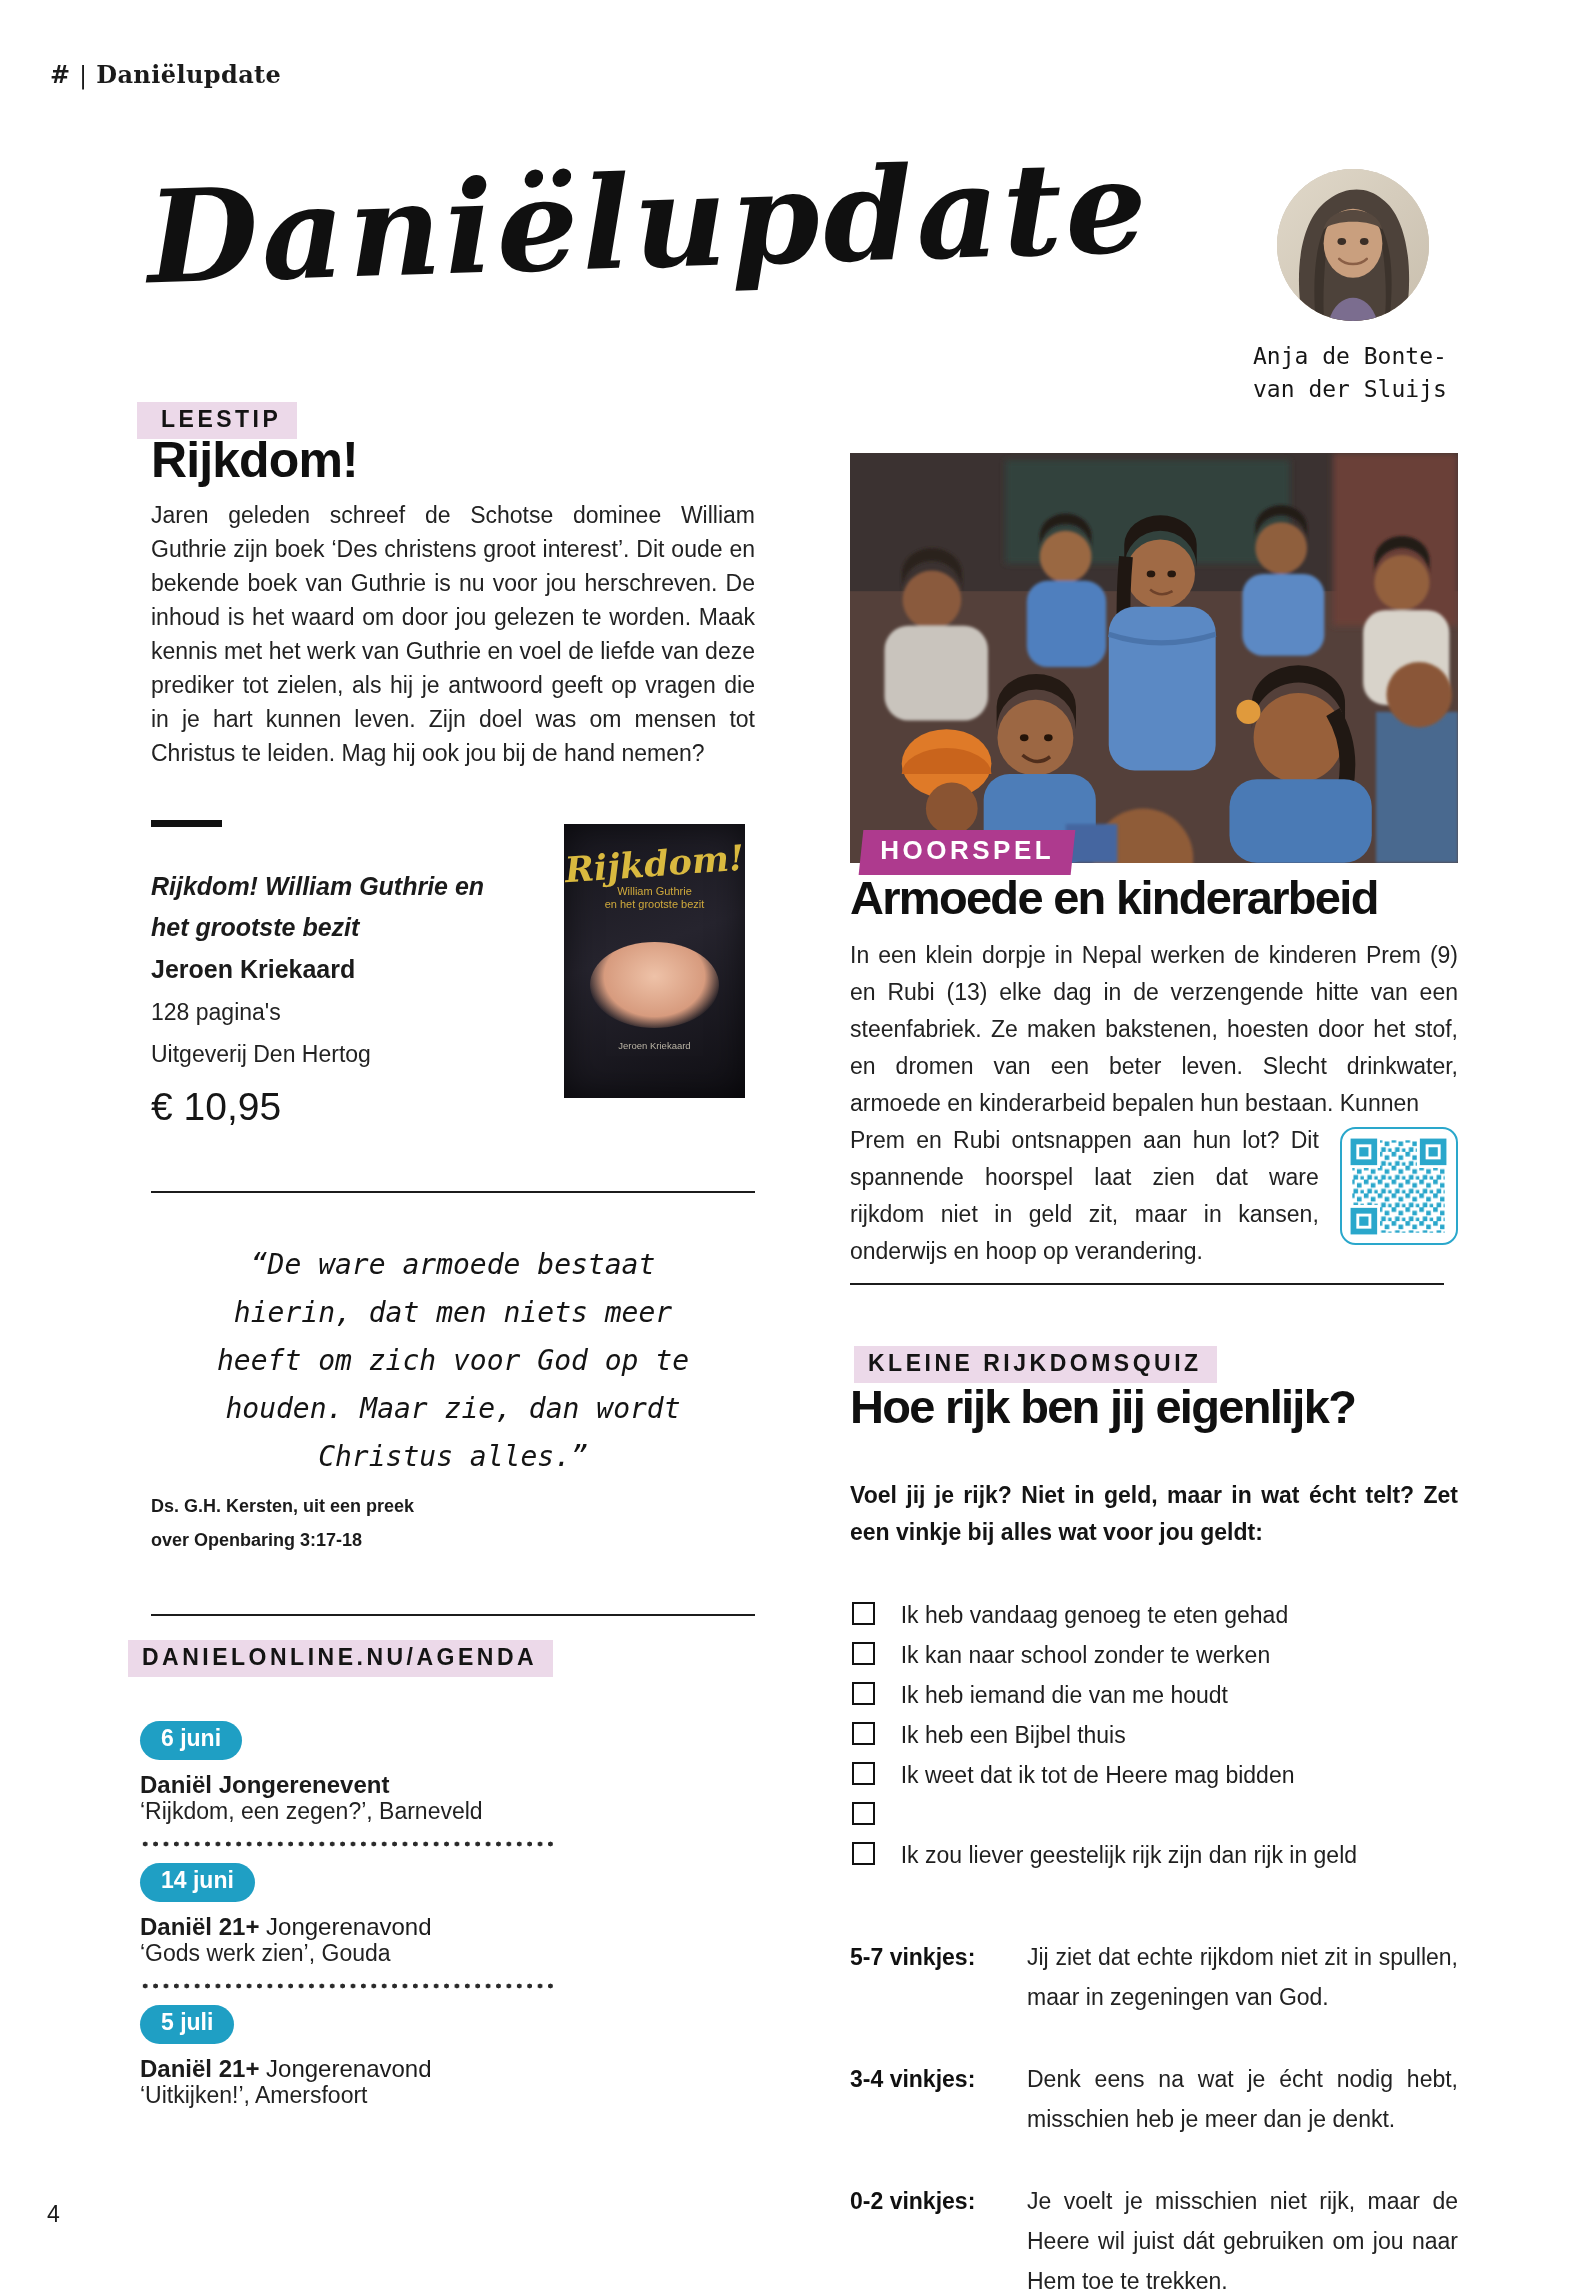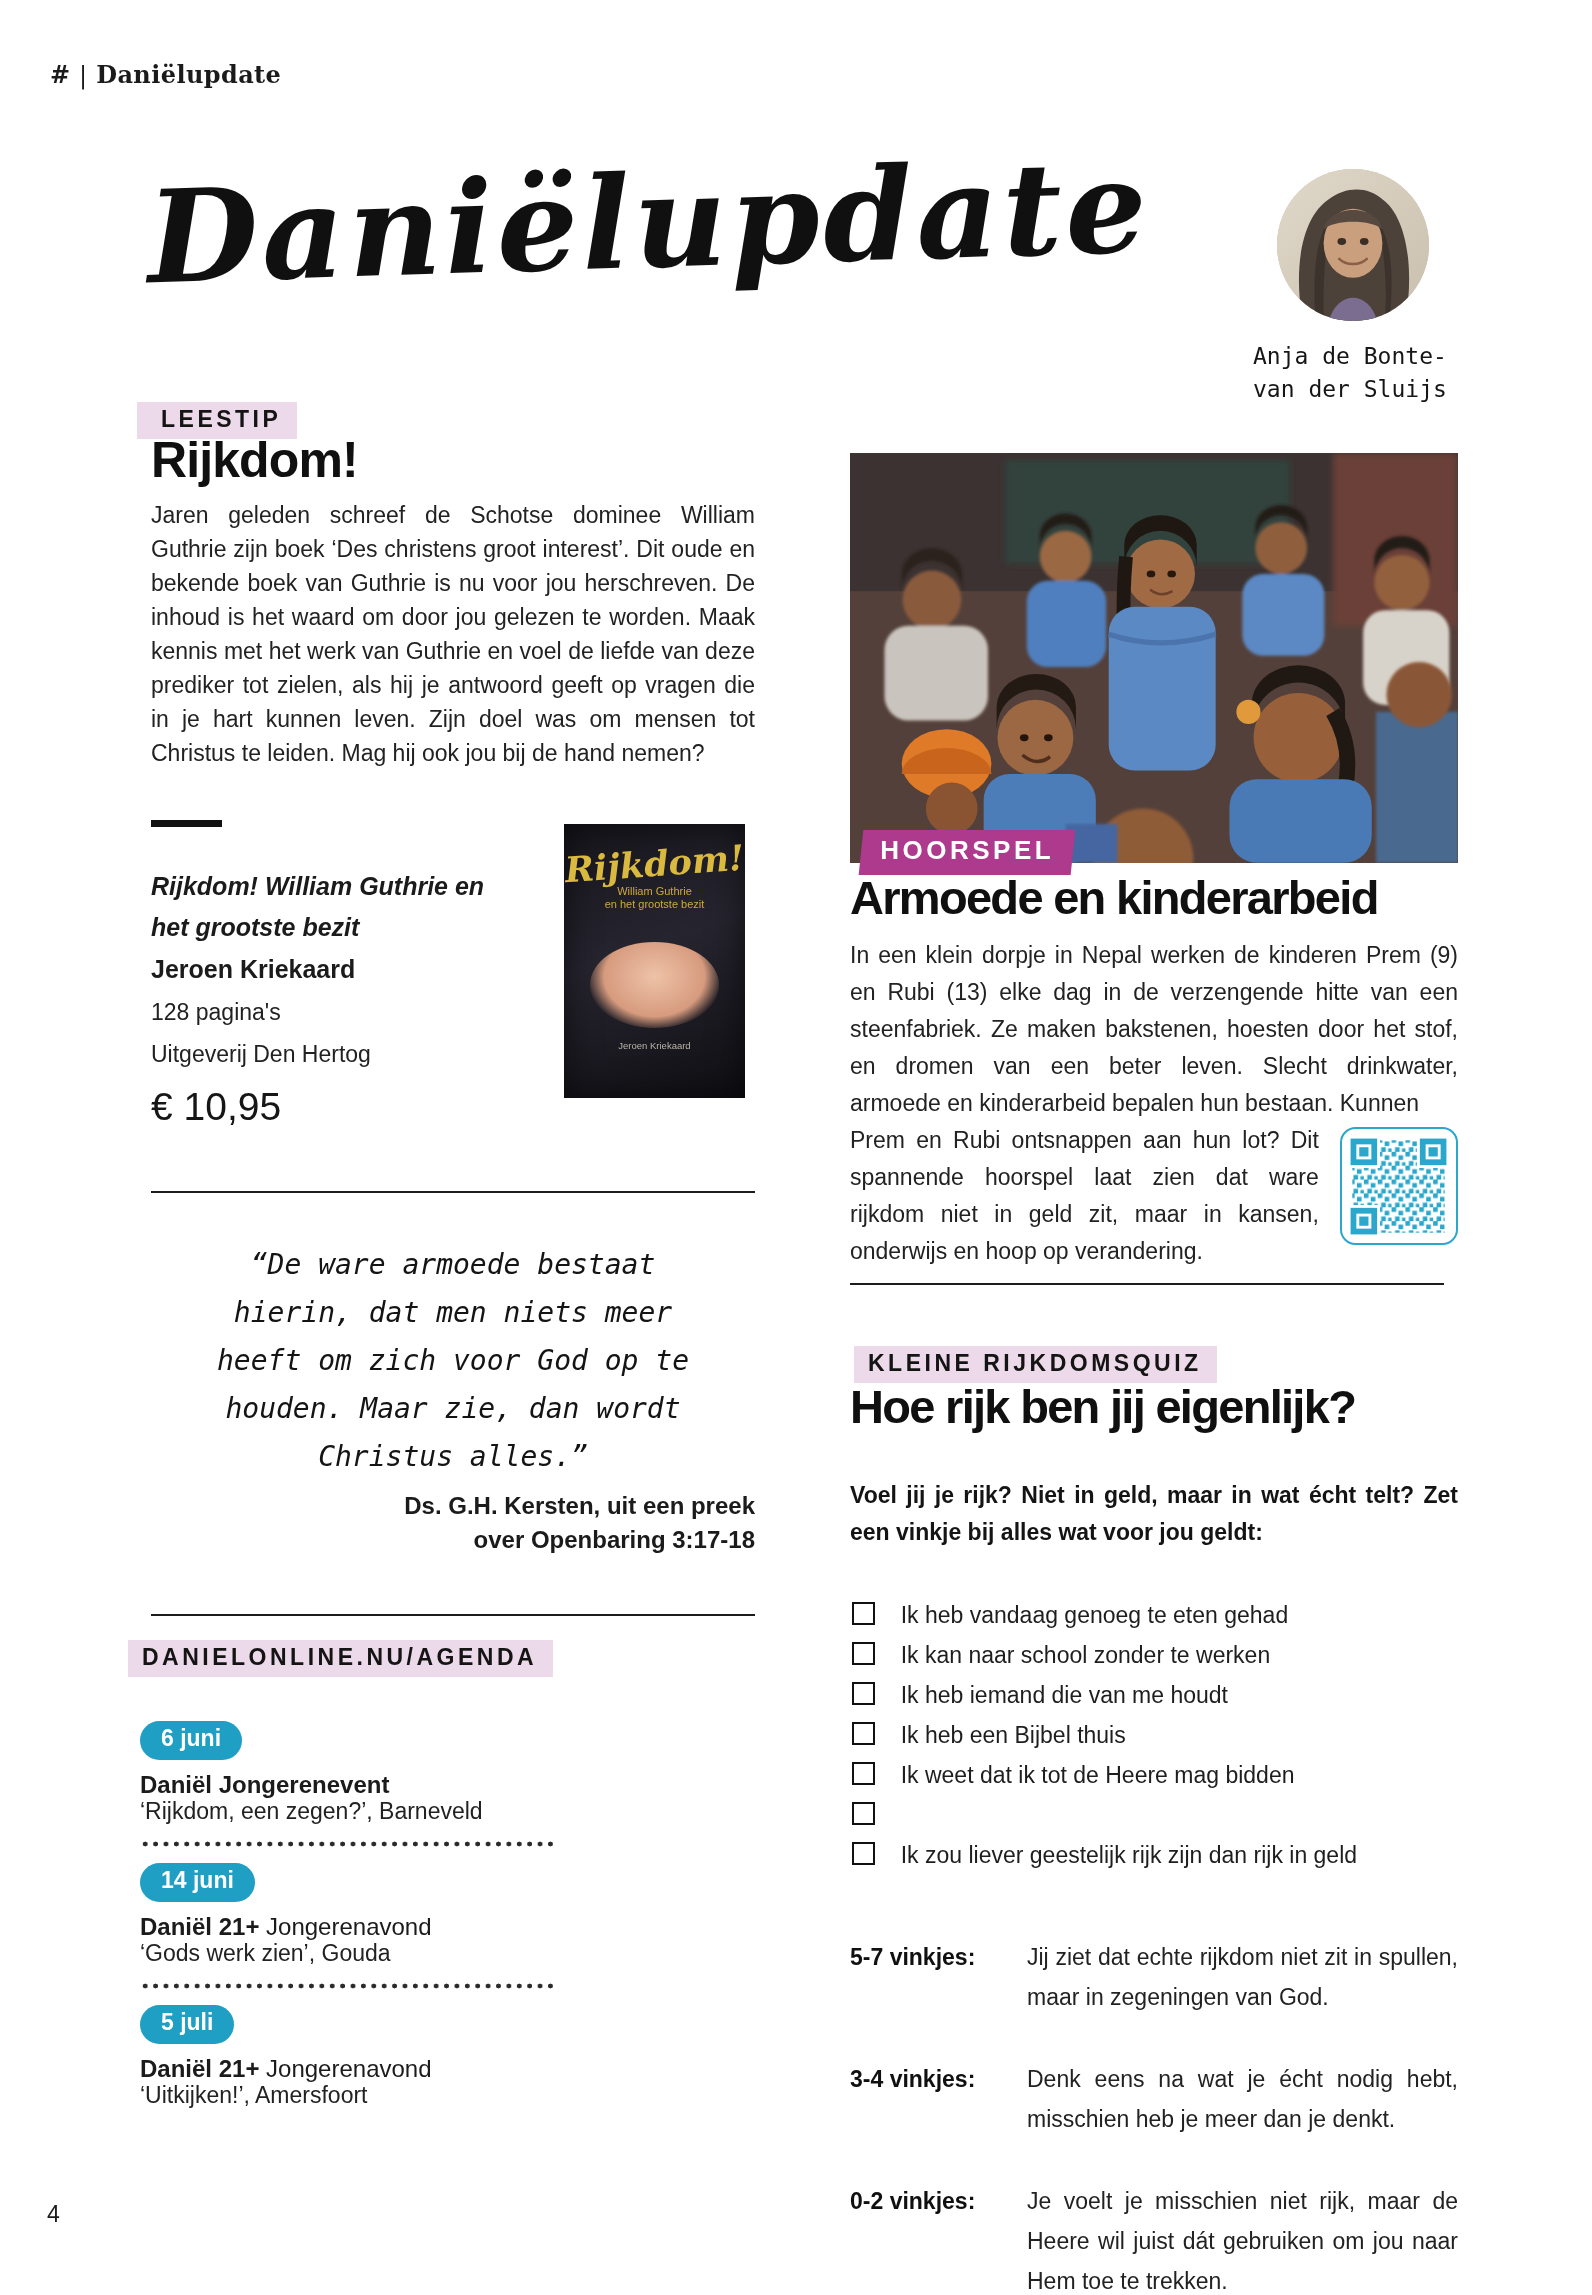--- a/index.html
+++ b/index.html
@@ -66,21 +66,21 @@
   .book-cover .bc-author{color:#b9b3a4;font-size:9.5px;text-align:center;margin-top:12px;}
 
   .rule{background:#1c1c1c;height:1.7px;}
   .rule-left-1{left:151px;top:1191px;width:604px;}
   .rule-left-2{left:151px;top:1614px;width:604px;}
   .rule-right{left:850px;top:1283px;width:594px;}
 
   .quote{left:151px;top:1241px;width:604px;text-align:center;
     font-family:"DejaVu Sans Mono","Liberation Mono",monospace;font-style:italic;
     font-size:28px;line-height:48px;color:#141414;}
-  .attribution{left:151px;top:1489px;width:604px;text-align:right;font-weight:bold;font-size:24px;line-height:34px;}
+  .attribution{left:151px;top:1489px;width:604px;text-align:left;font-weight:bold;font-size:18px;line-height:34px;}
 
   
   .agenda{left:140px;top:1721px;width:604px;}
   .pill{
     display:inline-block;background:#1f9fc4;color:#fff;font-weight:bold;font-size:23px;
     padding:4.3px 21px 7.8px 21px;border-radius:22.4px;
   }
   .ag-title{font-size:24px;line-height:26px;margin-top:12px;}
   .ag-title .b{font-weight:bold;}
   .ag-detail{font-size:23px;line-height:26px;color:#222;}

